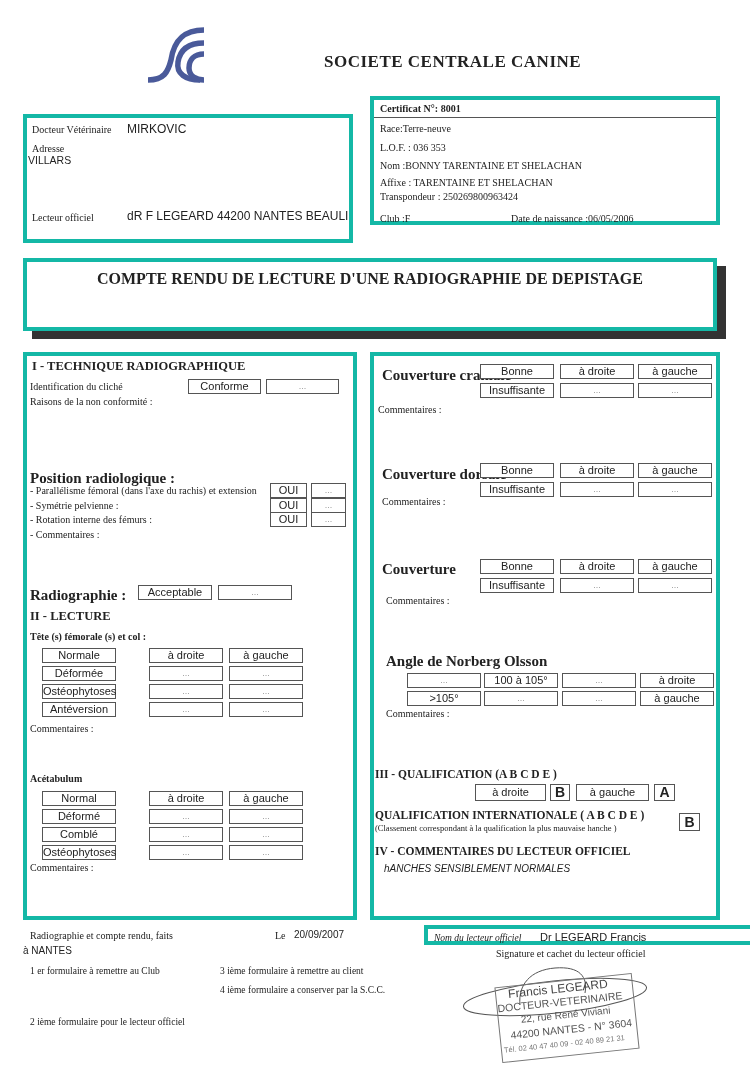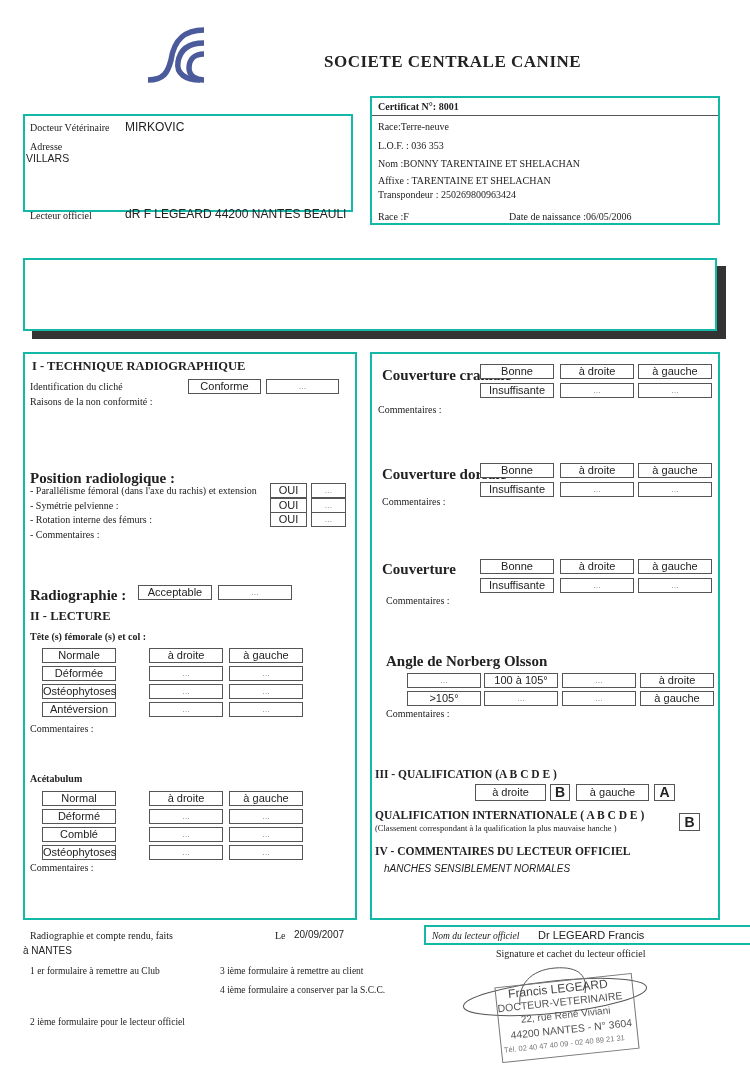--- a/index.html
+++ b/index.html
@@ -3,21 +3,21 @@
 <meta charset="utf-8">
 <style>
   html, body { margin: 0; padding: 0; }
   body {
     width: 750px; height: 1067px; background: #fff; position: relative; overflow: hidden;
     font-family: "Liberation Serif", serif; color: #222;
   }
   .abs { position: absolute; }
   .serif { font-family: "Liberation Serif", serif; }
   .sans { font-family: "Liberation Sans", sans-serif; }
-  .box { position: absolute; border: 2px solid #14b8a6; box-sizing: border-box; }
+  .box { position: absolute; border: 4px solid #14b8a6; box-sizing: border-box; }
   .cell {
     position: absolute; border: 1px solid #555; box-sizing: border-box; background: #fff;
     font-family: "Liberation Sans", sans-serif; font-size: 11px; text-align: center;
     line-height: 13px; height: 15px; color: #222;
   }
   .cell.dim { color: #999; font-size: 9px; }
   .lbl { position: absolute; font-size: 10px; white-space: nowrap; }
   .lblb { position: absolute; font-size: 15px; font-weight: bold; white-space: nowrap; }
   .h2 { position: absolute; font-size: 12.5px; font-weight: bold; white-space: nowrap; }
   .big { font-weight: bold; font-size: 14px; }
@@ -29,43 +29,44 @@
   <svg width="70" height="62" viewBox="0 0 70 62">
     <g fill="none" stroke="#4a5a9a" stroke-width="5.5">
       <path d="M2 58 C 18 58, 22 50, 25 38 C 28 18, 38 8, 58 8"></path>
       <path d="M58 21 C 42 21, 34 28, 32 40 C 30 52, 40 58, 54 58"></path>
       <path d="M58 32 C 48 32, 43 38, 43 46 C 43 54, 50 58, 58 58"></path>
     </g>
   </svg>
 </div>
 <div class="abs serif" style="left:324px;top:52px;font-size:17px;font-weight:bold;letter-spacing:0.5px;">SOCIETE CENTRALE CANINE</div>
 
-<div class="box" style="left:23px;top:114px;width:330px;height:98px;">
+<div class="box" style="left:23px;top:114px;width:330px;height:129px;">
   <span class="lbl" style="left:5px;top:6px;">Docteur Vétérinaire</span>
   <span class="abs sans" style="left:100px;top:4px;font-size:12px;">MIRKOVIC</span>
   <span class="lbl" style="left:5px;top:25px;">Adresse</span>
   <span class="abs sans" style="left:1px;top:36px;font-size:10.5px;">VILLARS</span>
   <span class="lbl" style="left:5px;top:94px;">Lecteur officiel</span>
   <span class="abs sans" style="left:100px;top:91px;font-size:12px;">dR F  LEGEARD 44200  NANTES BEAULI</span>
 </div>
 
 <div class="box" style="left:370px;top:96px;width:350px;height:129px;">
   <div class="abs" style="left:0;top:17px;width:100%;border-top:1px solid #555;"></div>
   <span class="abs serif" style="left:6px;top:3px;font-size:10px;font-weight:bold;">Certificat N°: 8001</span>
   <span class="lbl" style="left:6px;top:23px;">Race:Terre-neuve</span>
   <span class="lbl" style="left:6px;top:42px;">L.O.F. : 036 353</span>
   <span class="lbl" style="left:6px;top:60px;">Nom :BONNY TARENTAINE ET SHELACHAN</span>
   <span class="lbl" style="left:6px;top:77px;">Affixe : TARENTAINE ET SHELACHAN</span>
   <span class="lbl" style="left:6px;top:91px;">Transpondeur : 250269800963424</span>
-  <span class="lbl" style="left:6px;top:113px;">Race :F</span>
+  <span class="lbl" style="left:6px;top:113px;">Club :F</span>
   <span class="lbl" style="left:137px;top:113px;">Date de naissance :06/05/2006</span>
 </div>
 
 <div class="abs" style="left:32px;top:266px;width:694px;height:73px;background:#333;"></div>
 <div class="box" style="left:23px;top:258px;width:694px;height:73px;background:#fff;">
+  <div class="abs serif" style="left:0;width:100%;top:8px;text-align:center;font-size:16px;font-weight:bold;">COMPTE RENDU DE LECTURE D'UNE RADIOGRAPHIE DE DEPISTAGE</div>
 </div>
 
 <div class="box" style="left:23px;top:352px;width:334px;height:568px;"></div>
 
 <span class="h2" style="left:32px;top:359px;">I -  TECHNIQUE RADIOGRAPHIQUE</span>
 <span class="lbl" style="left:30px;top:381px;">Identification du cliché</span>
 <div class="cell" style="left:188px;top:379px;width:73px;">Conforme</div>
 <div class="cell dim" style="left:266px;top:379px;width:73px;">...</div>
 <span class="lbl" style="left:30px;top:396px;">Raisons de la non conformité :</span>
 

